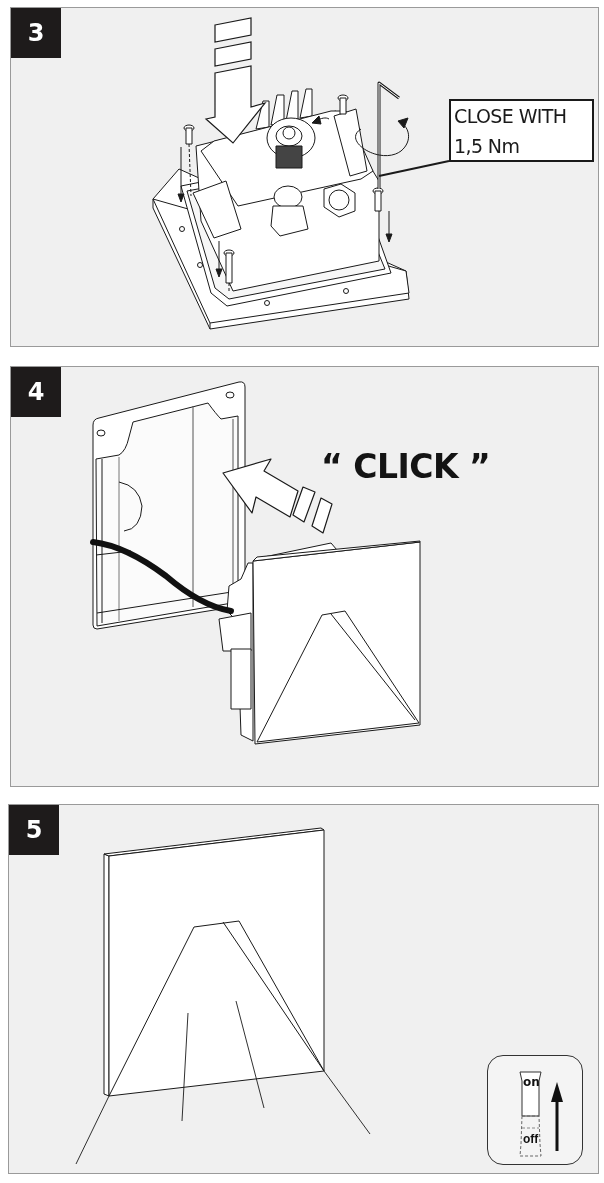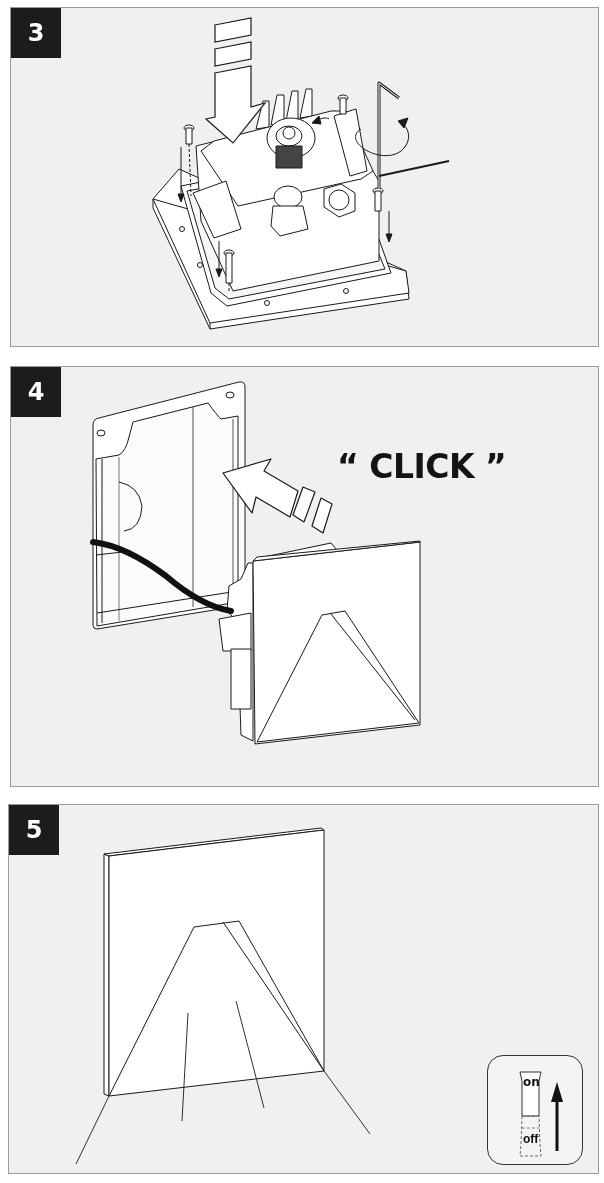--- a/index.html
+++ b/index.html
@@ -6,21 +6,21 @@
   body { width: 604px; height: 1183px; position: relative; overflow: hidden; font-family: "Liberation Sans", sans-serif; }
   .panel { position: absolute; background: #f0f0f0; border: 1px solid #9a9a9a; box-sizing: border-box; }
   .badge { position: absolute; left: 0; top: 0; width: 50px; height: 50px; background: #1e1b1b; color: #ffffff;
            font-family: "DejaVu Sans", sans-serif; font-weight: bold; font-size: 24px; display: flex; align-items: center; justify-content: center; }
   .panel svg.art { position: absolute; left: 0; top: 0; }
   .torque-label { position: absolute; left: 438px; top: 91px; width: 145px; height: 63px; background: #ffffff; border: 2px solid #1a1a1a;
                   box-sizing: border-box; font-family: "DejaVu Sans", sans-serif; font-size: 19px; line-height: 30px; color: #1a1a1a;
                   padding: 0 0 0 3px; letter-spacing: -0.6px; }
   .torque-label span { display: block; white-space: nowrap; }
   .click-text { position: absolute; left: 310px; top: 80px; font-family: "DejaVu Sans", sans-serif; font-weight: bold; font-size: 33px;
-                color: #141414; letter-spacing: -0.5px; white-space: nowrap; margin-left: 16px; }
+                color: #141414; letter-spacing: -0.5px; white-space: nowrap; }
   .switch-box { position: absolute; left: 478px; top: 250px; width: 96px; height: 110px; border: 1.5px solid #333; border-radius: 16px;
                 background: #f4f4f4; box-sizing: border-box; }
   .switch-on { position: absolute; left: 35px; top: 19px; font-family: "DejaVu Sans", sans-serif; font-weight: bold; font-size: 12px; color: #111; }
   .switch-off { position: absolute; left: 35px; top: 76px; font-family: Liberation Sans, sans-serif; font-weight: bold; font-size: 12px; color: #111; }
 </style>
 </head>
 <body>
 
 <div class="panel" style="left:10px; top:7px; width:589px; height:340px;">
   <div class="badge">
@@ -98,20 +98,24 @@
 
     <g fill="#ffffff" stroke="#1a1a1a" stroke-width="1.2">
       <polygon points="214,24 250,17 250,34 214,41"></polygon>
       <polygon points="214,48 250,41 250,58 214,65"></polygon>
       <polygon points="214,72 250,65 250,106 264,102 232,142 205,118 214,116"></polygon>
     </g>
 
     <line x1="378" y1="175" x2="448" y2="160" stroke="#1a1a1a" stroke-width="2"></line>
   </svg>
 
+  <div class="torque-label">
+    <span>CLOSE WITH</span>
+    <span>1,5 Nm</span>
+  </div>
 </div>
 
 <div class="panel" style="left:10px; top:366px; width:589px; height:421px;">
   <div class="badge">
       <span>4</span>
     </div>
 
   <svg class="art" width="589" height="421" viewBox="10 366 589 421">
     <g fill="#ffffff" stroke="#1a1a1a" stroke-width="1" stroke-linejoin="round">
 

